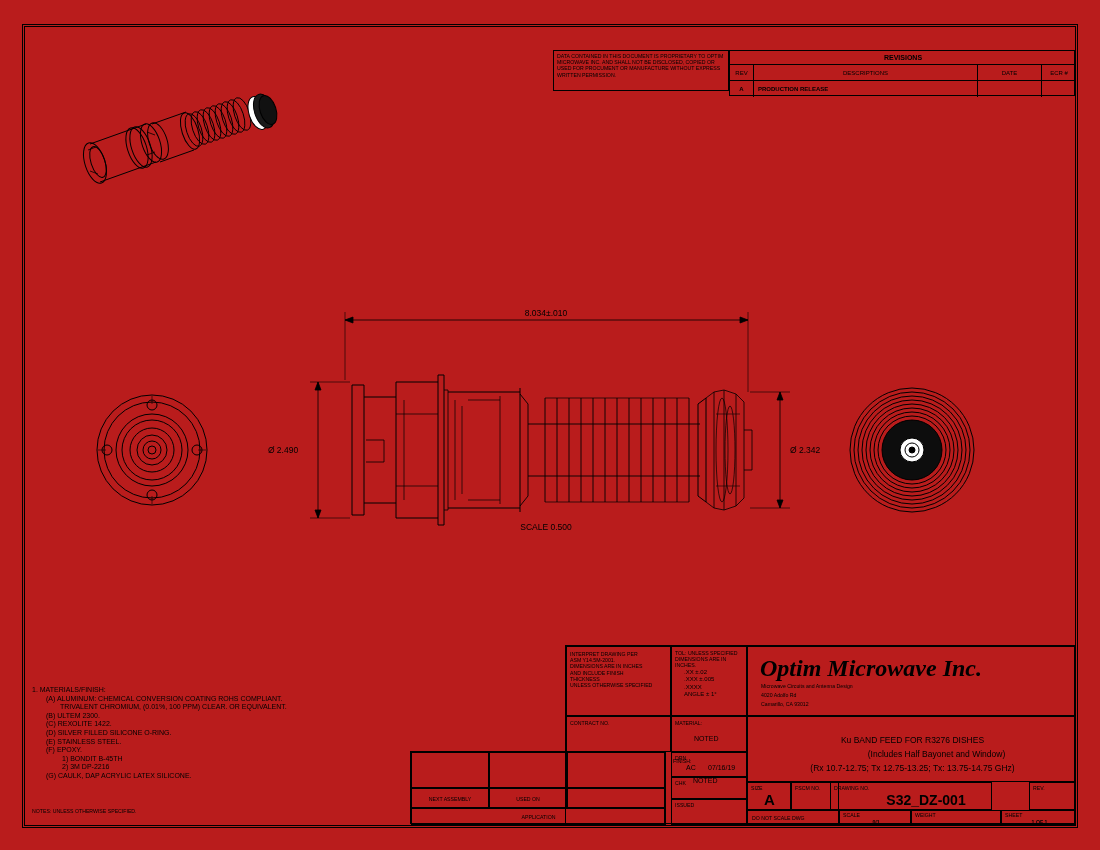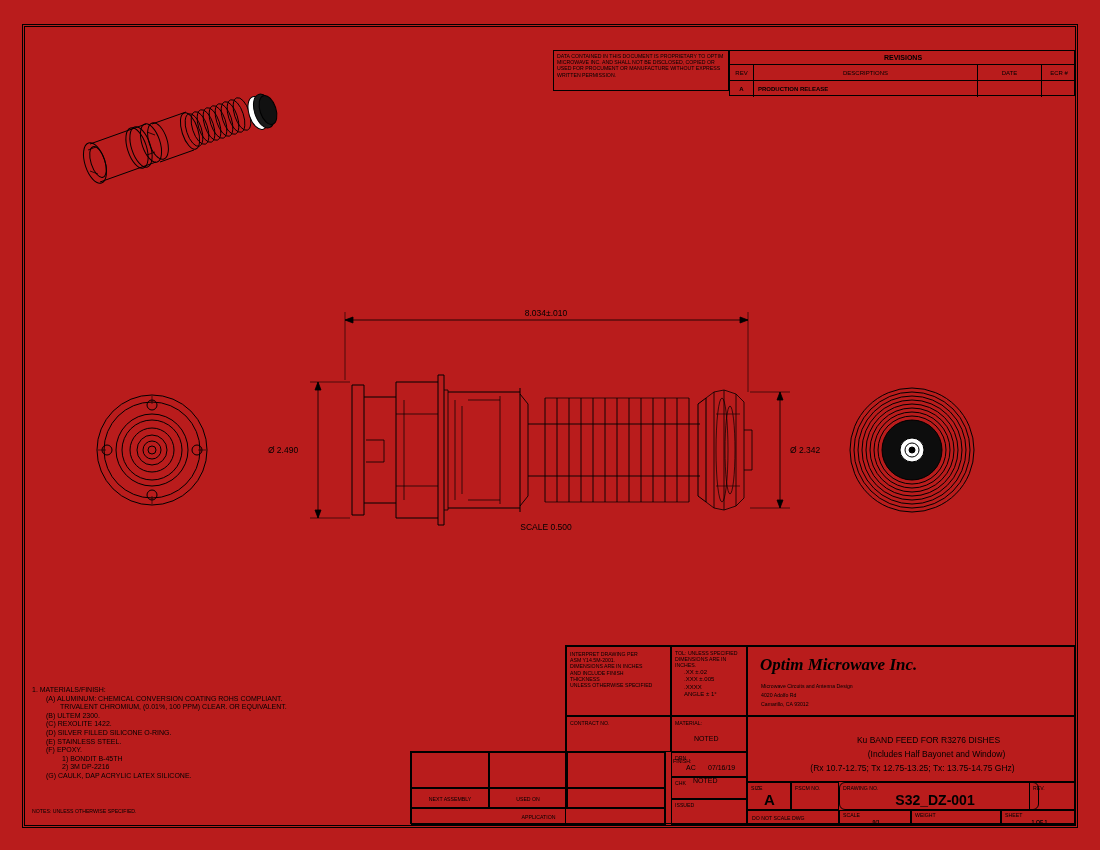--- a/index.html
+++ b/index.html
@@ -41,21 +41,21 @@
   #tb-tol{left:105px;top:0;width:76px;height:70px;border-right:1px solid #000;border-bottom:1px solid #000;}
   #tb-company{left:181px;top:0;width:329px;height:70px;border-bottom:1px solid #000;}
   #tb-contract{left:0;top:70px;width:105px;height:36px;border-right:1px solid #000;border-bottom:1px solid #000;}
   #tb-material{left:105px;top:70px;width:76px;height:36px;border-right:1px solid #000;border-bottom:1px solid #000;}
   #tb-desc{left:181px;top:70px;width:329px;height:66px;border-bottom:1px solid #000;}
   #tb-drn{left:105px;top:106px;width:76px;height:25px;border-right:1px solid #000;border-bottom:1px solid #000;}
   #tb-chk{left:105px;top:131px;width:76px;height:22px;border-right:1px solid #000;border-bottom:1px solid #000;}
   #tb-issued{left:105px;top:153px;width:76px;height:26px;border-right:1px solid #000;}
   #tb-size{left:181px;top:136px;width:44px;height:28px;border-right:1px solid #000;border-bottom:1px solid #000;}
   #tb-fscm{left:225px;top:136px;width:48px;height:28px;border-right:1px solid #000;border-bottom:1px solid #000;}
-  #tb-dwgno{left:273px;top:136px;width:200px;height:28px;border-right:1px solid #000;border-bottom:1px solid #000;border-radius:6px;}
+  #tb-dwgno{left:264px;top:136px;width:162px;height:28px;border-right:1px solid #000;border-bottom:1px solid #000;}
   #tb-rev{left:463px;top:136px;width:47px;height:28px;border-bottom:1px solid #000;}
   #tb-donotscale{left:181px;top:164px;width:92px;height:15px;border-right:1px solid #000;}
   #tb-scale{left:273px;top:164px;width:72px;height:15px;border-right:1px solid #000;}
   #tb-weight{left:345px;top:164px;width:90px;height:15px;border-right:1px solid #000;}
   #tb-sheet{left:435px;top:164px;width:75px;height:15px;}
 
   
   #appblock{left:410px;top:751px;width:255px;height:73px;}
   #ap-r1c1{left:0;top:0;width:78px;height:36px;border-right:1px solid #000;border-bottom:1px solid #000;}
   #ap-r1c2{left:78px;top:0;width:78px;height:36px;border-right:1px solid #000;border-bottom:1px solid #000;}
@@ -313,38 +313,38 @@
       </div>
       <div class="t tiny" style="left:12px;top:22px;width:64px;">
         <div>.XX  ±.02</div>
         <div>.XXX  ±.005</div>
         <div>.XXXX</div>
         <div>ANGLE ±  1°</div>
       </div>
     </div>
 
     <div class="bx" id="tb-company">
-      <div class="t" style="left:12px;top:8px;font-size:17px;font-weight:bold;font-style:italic;font-family:'Liberation Serif',serif;">Optim Microwave Inc.</div>
+      <div class="t" style="left:12px;top:8px;font-size:24px;font-weight:bold;font-style:italic;font-family:'Liberation Serif',serif;">Optim Microwave Inc.</div>
       <div class="t vtiny" style="left:13px;top:36px;">Microwave Circuits and Antenna Design</div>
       <div class="t vtiny" style="left:13px;top:45px;">4020 Adolfo Rd</div>
       <div class="t vtiny" style="left:13px;top:54px;">Camarillo, CA 93012</div>
     </div>
 
     <div class="bx" id="tb-contract">
       <div class="t vtiny" style="left:3px;top:3px;">CONTRACT NO.</div>
       <div class="t tiny" style="left:30px;top:18px;"></div>
     </div>
 
     <div class="bx" id="tb-material">
       <div class="t vtiny" style="left:3px;top:3px;">MATERIAL:</div>
       <div class="t sm" style="left:22px;top:18px;">NOTED</div>
     </div>
 
     <div class="bx" id="tb-desc">
-      <div class="t md ctr" style="left:16px;top:18px;width:329px;">Ku BAND FEED FOR R3276 DISHES</div>
+      <div class="t md ctr" style="left:0;top:18px;width:329px;">Ku BAND FEED FOR R3276 DISHES</div>
       <div class="t md ctr" style="left:0;top:32px;width:329px;padding-left:48px;">(Includes Half Bayonet and Window)</div>
       <div class="t md ctr" style="left:0;top:46px;width:329px;">(Rx 10.7-12.75; Tx 12.75-13.25; Tx: 13.75-14.75 GHz)</div>
     </div>
 
     <div class="bx" id="tb-drn">
       <div class="t vtiny" style="left:3px;top:2px;">DRN</div>
       <div class="t sm" style="left:14px;top:11px;">AC</div>
       <div class="t sm" style="left:36px;top:11px;">07/16/19</div>
     </div>
     <div class="bx" id="tb-chk">

